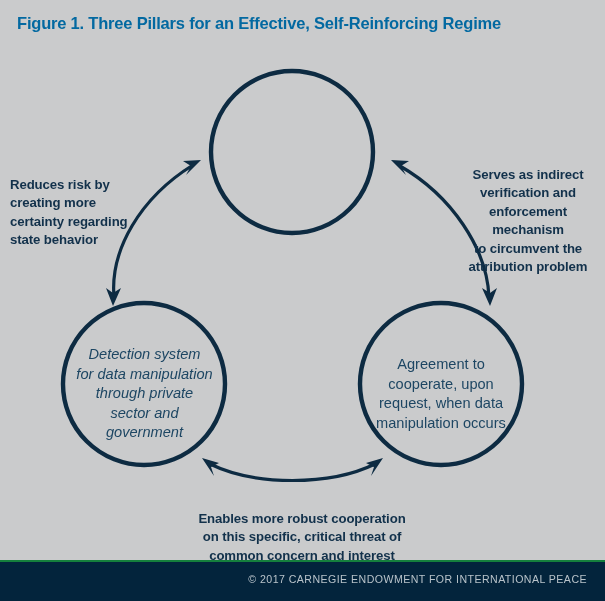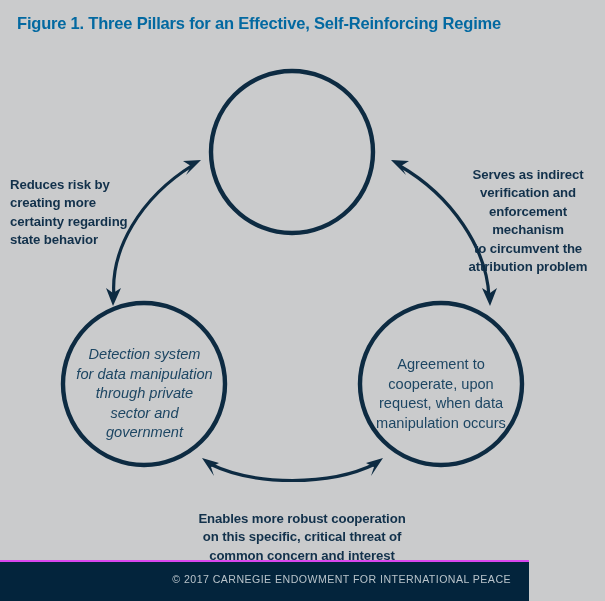--- a/index.html
+++ b/index.html
@@ -89,24 +89,24 @@
     top: 495px;
     width: 300px;
     text-align: center;
     margin-top: 15px;
   }
   
   #footer-bar {
     position: absolute;
     left: 0;
     bottom: 0;
-    width: 529px;
+    width: 605px;
     height: 39px;
     background: #03243c;
-    border-top: 2px solid #d946ef;
+    border-top: 2px solid #15803d;
   }
   #footer-credit {
     position: absolute;
     right: 18px;
     top: 11px;
     color: #b9c3ca;
     font-size: 10.6px;
     letter-spacing: 0.45px;
     font-family: "Liberation Sans", sans-serif;
     white-space: nowrap;

